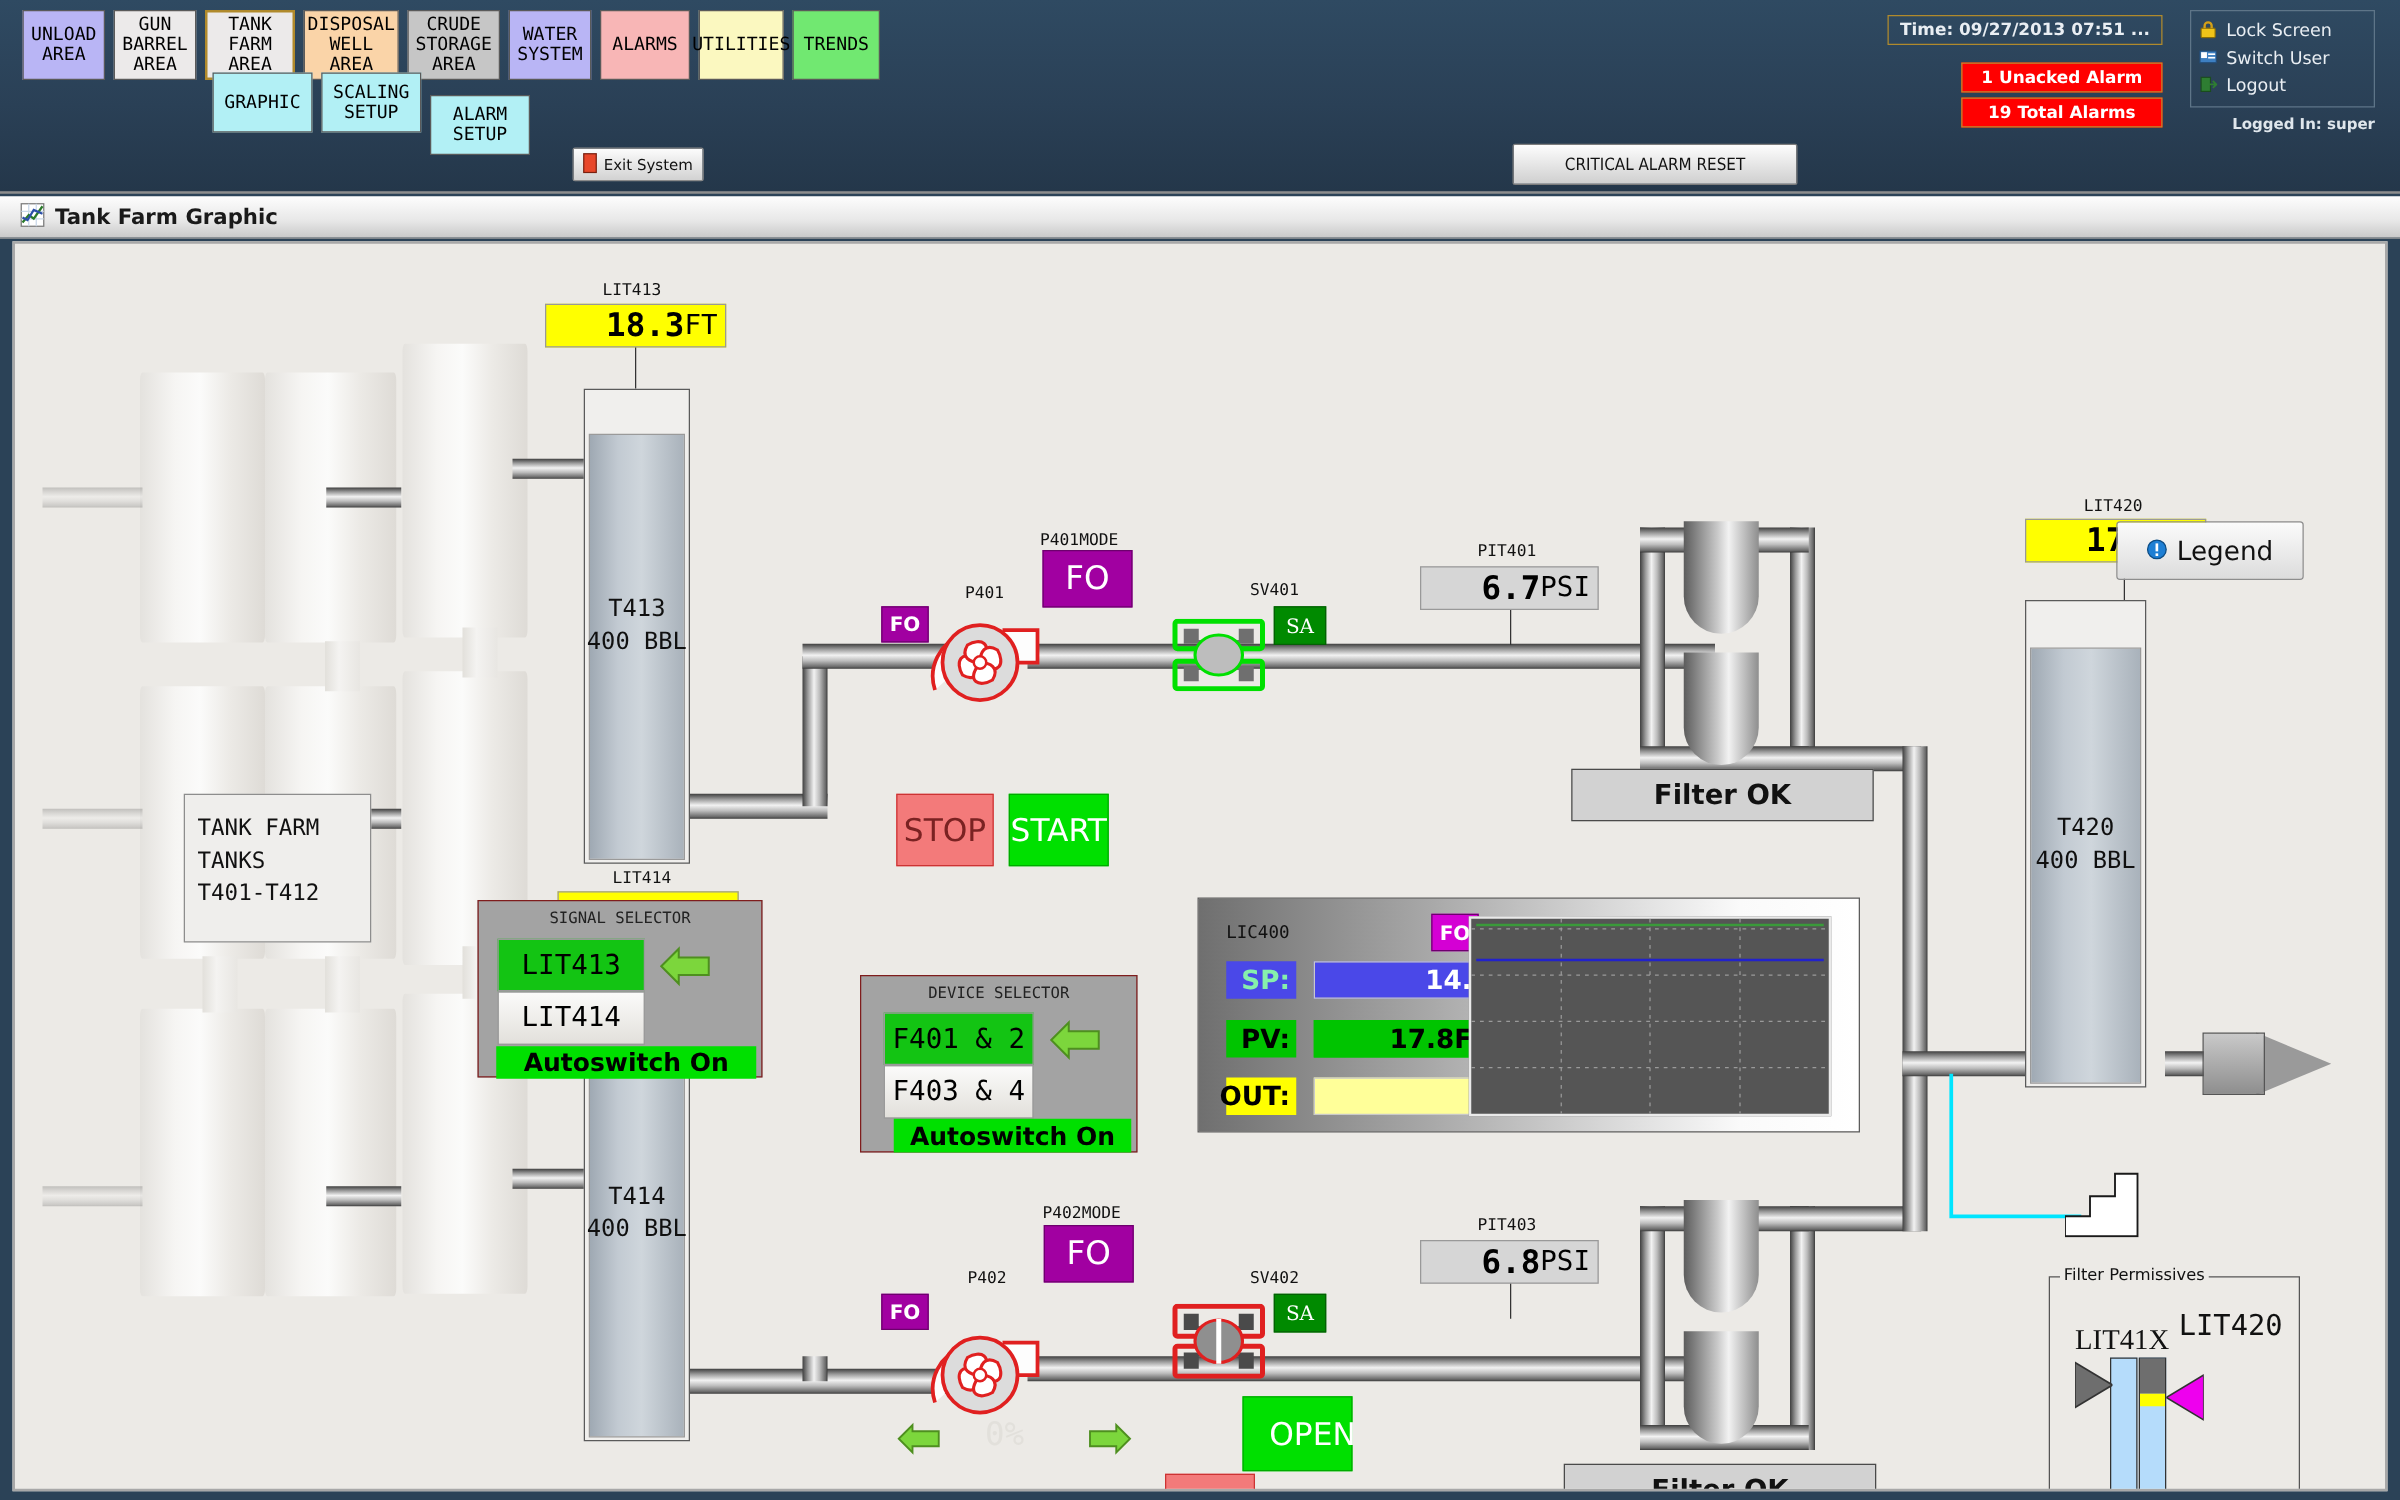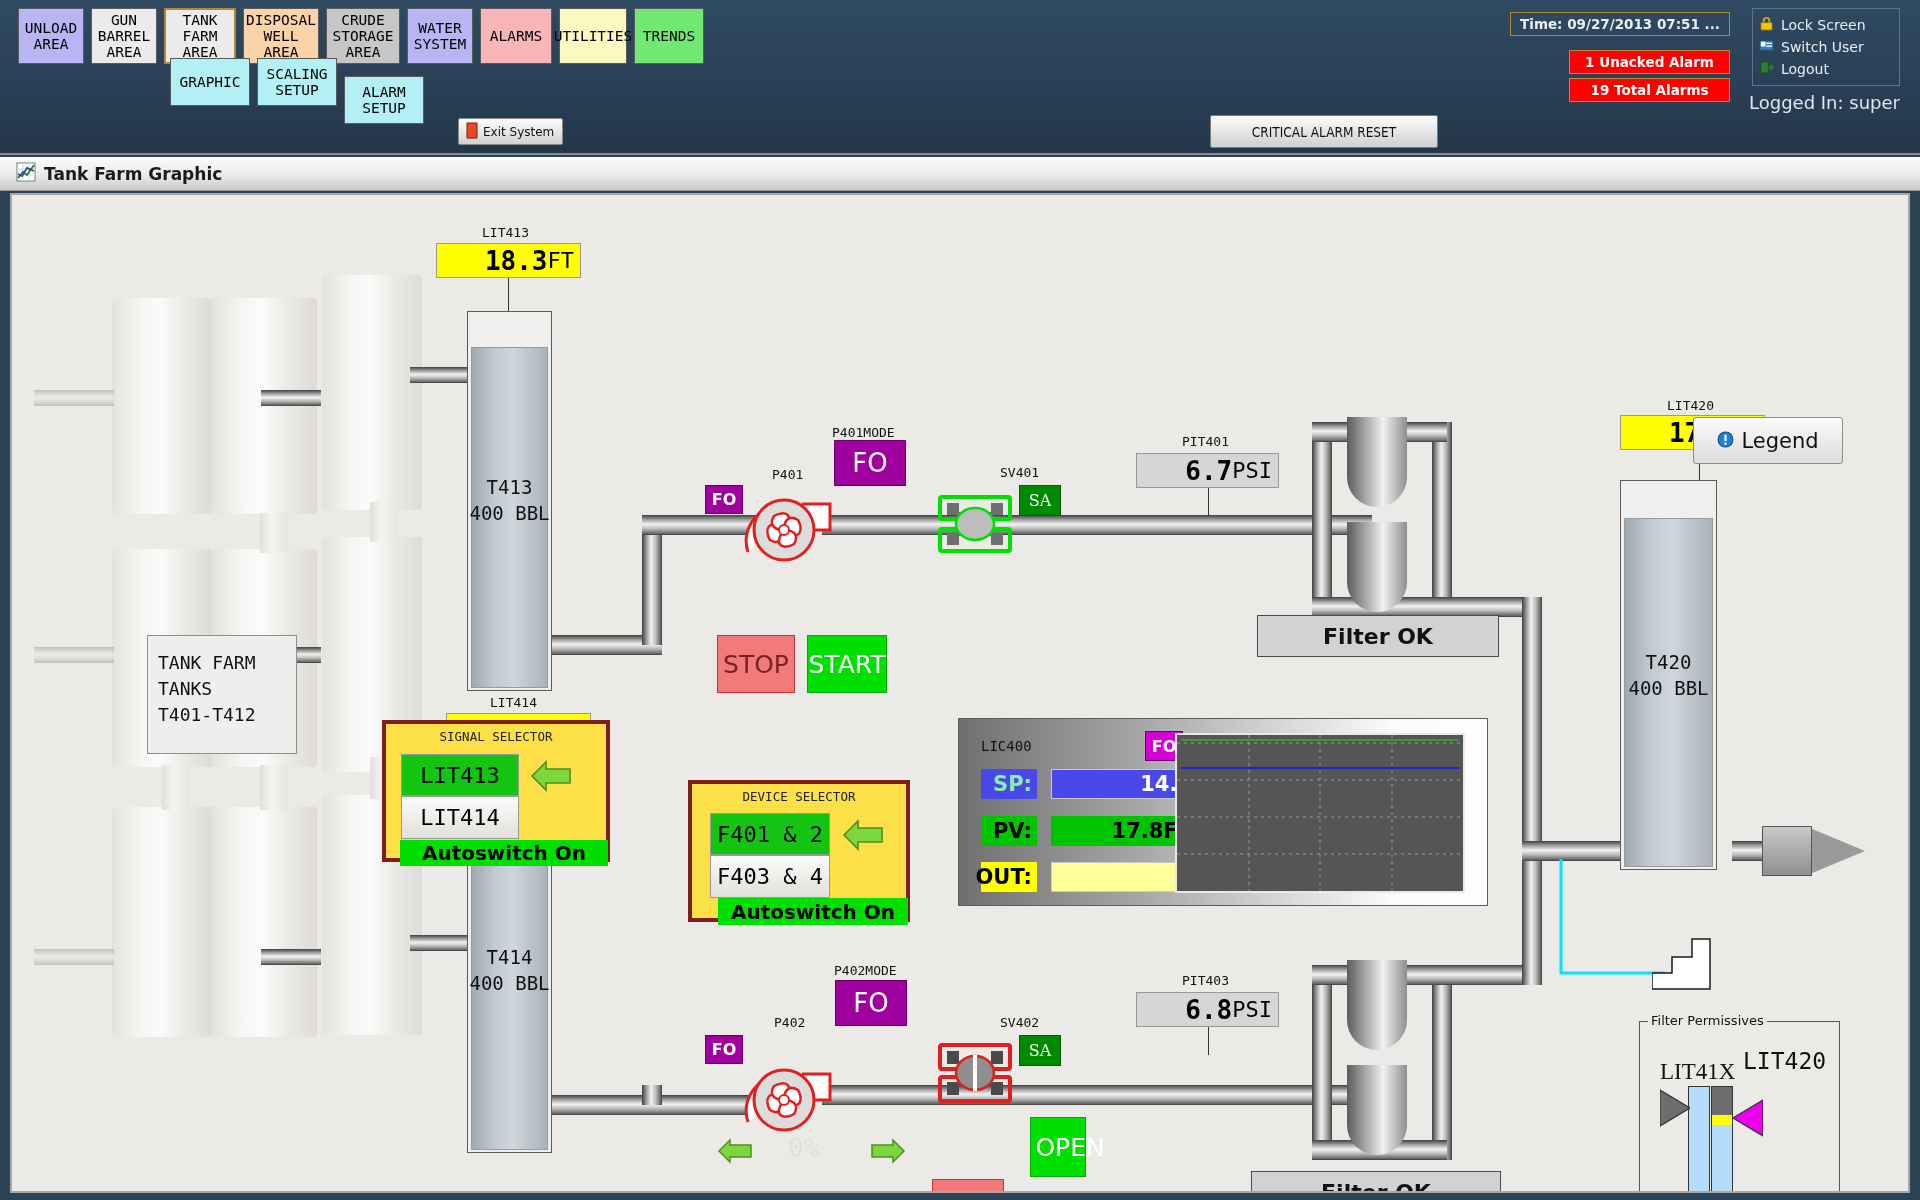--- a/index.html
+++ b/index.html
@@ -43,21 +43,21 @@
     background:#ff0000; border:1px solid #c08a2c;
     color:#fff; font-weight:bold; font-size:13.5px;
     text-align:center; padding:3px 0; width:161px;
   }
   #userbox {
     position:absolute; right:20px; top:8px; width:148px;
     border:1px solid #5e7588; padding:5px 6px;
   }
   .userrow { display:flex; align-items:center; gap:7px; height:22px; cursor:pointer; }
   .userrow span.lbl { color:#e9eef3; font-size:14px; }
-  #loggedin { position:absolute; right:20px; top:92px; color:#dfe6ec; font-size:18px; font-weight:normal;}
+  #loggedin { position:absolute; right:20px; top:92px; color:#dfe6ec; font-size:12px; font-weight:bold;}
 
   #exitbtn {
     position:absolute; left:458px; top:118px; width:105px; height:27px;
     background:linear-gradient(180deg,#fcfcfc,#d2d2d2);
     border:1px solid #8a8a8a; border-radius:2px;
     display:flex; align-items:center; gap:5px; padding-left:7px;
     font-size:12px; color:#111; cursor:pointer;
   }
   #apptitle {
     position:absolute; left:0; right:0; top:108px; text-align:center;
@@ -149,21 +149,21 @@
   }
 
   .actbtn {
     position:absolute; display:flex; align-items:center; justify-content:center;
     font-size:25px; cursor:pointer;
   }
   .actbtn.stop { background:#f37a7a; border:1px solid #c33; color:#7a2222; }
   .actbtn.start{ background:#00e000; border:1px solid #0a0; color:#fff; }
 
   .selpanel {
-    position:absolute; background:#fde047; border:4px solid #7f1d1d;
+    position:absolute; background:#a3a3a3; border:1px solid #7f1d1d;
   }
   .selpanel .title {
     position:absolute; left:0; right:0; top:5px; text-align:center;
     font-family:"DejaVu Sans Mono", monospace; font-size:12.5px; color:#222;
   }
   .selopt {
     position:absolute; border:1px solid #9a9a9a;
     display:flex; align-items:center; justify-content:center;
     font-size:22px; font-family:"DejaVu Sans Mono", monospace;
     cursor:pointer;
@@ -564,21 +564,21 @@
   <div style="position:absolute;left:1196px;top:832px;width:1px;height:28px;background:#333;"></div>
 
   <svg style="position:absolute;left:705px;top:940px;width:36px;height:32px;">
     <polygon points="2,16 13,5 13,10 34,10 34,22 13,22 13,27" fill="#7cd63c" stroke="#4e8f1f" stroke-width="1.5"></polygon>
   </svg>
   <div class="pct" style="left:776px;top:938px;">0%</div>
   <svg style="position:absolute;left:858px;top:940px;width:36px;height:32px;">
     <polygon points="34,16 23,5 23,10 2,10 2,22 23,22 23,27" fill="#7cd63c" stroke="#4e8f1f" stroke-width="1.5"></polygon>
   </svg>
   <div class="actbtn stop" style="left:920px;top:956px;width:72px;height:60px;margin-top:28px;">CLOSE</div>
-  <div class="actbtn start" style="left:1018px;top:922px;width:56px;height:60px;padding-left:24px;">OPEN</div>
+  <div class="actbtn start" style="left:982px;top:922px;width:88px;height:60px;padding-left:24px;">OPEN</div>
 
   <div id="legendbtn">
     <span>
       <svg width="17" height="17" viewBox="0 0 16 16">
           <circle cx="8" cy="8" r="7" fill="#1e7fd4" stroke="#0d4d85"></circle>
           <rect x="7" y="3.5" width="2" height="6" fill="#fff"></rect>
           <rect x="7" y="11" width="2" height="2" fill="#fff"></rect>
         </svg>
     </span>
     <span>Legend</span>

